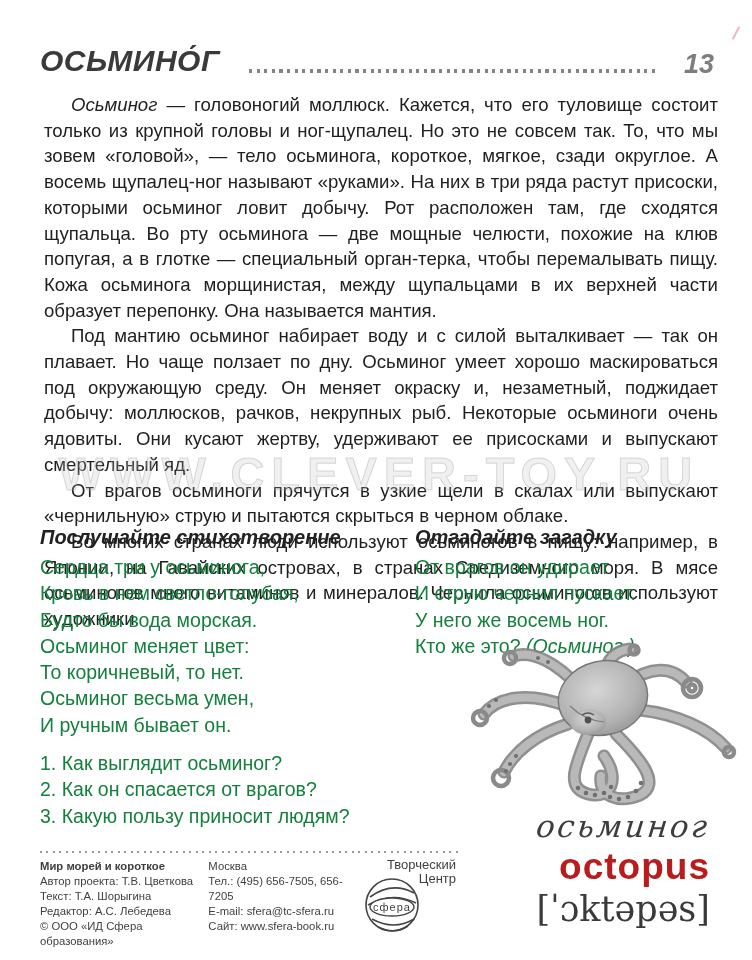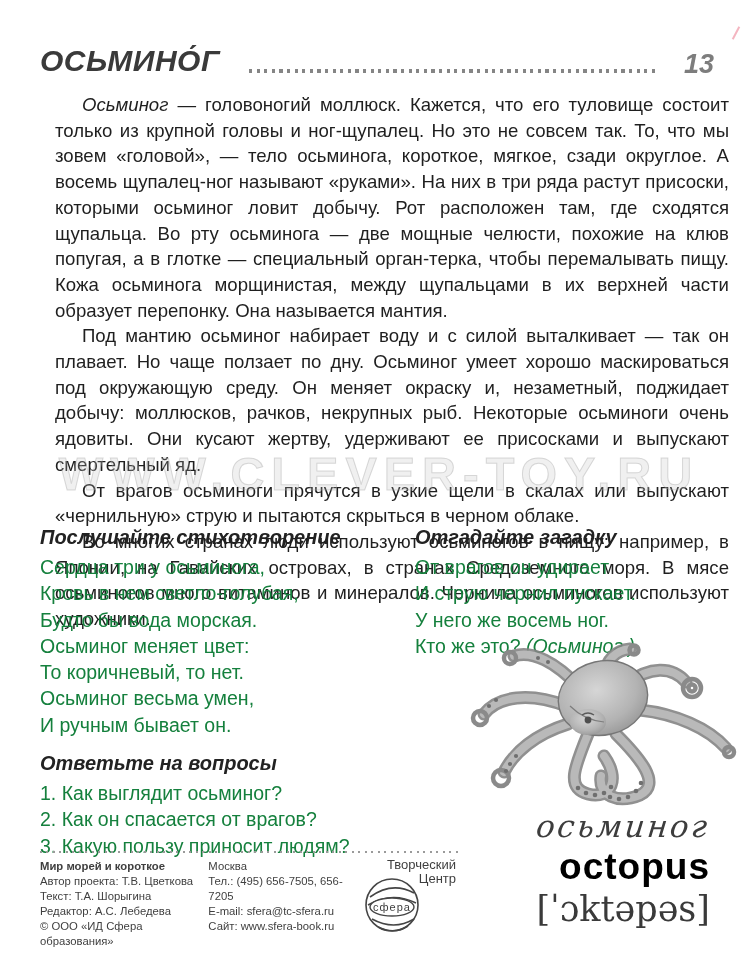--- a/index.html
+++ b/index.html
@@ -22,21 +22,21 @@
     flex:1 1 auto; height:4px; margin:0 2px 5px 6px;
     background-image:repeating-linear-gradient(90deg,#858585 0 3.2px,transparent 3.2px 7.6px);
   }
   .page-number {
     font-size:27px; font-weight:bold; font-style:italic; color:#7d7d7d;
     margin-bottom:-2px;
     text-align:right;
   }
   
   .body-text {
-    position:absolute; top:92px; left:55px; width:674px;
+    position:absolute; top:92px; left:44px; width:674px;
     font-size:18.6px; line-height:25.7px; text-align:justify; color:#1f1f1f;
   }
   .body-text p { text-indent:27px; }
   .lead-italic { font-style:italic; }
   
   .watermark {
     position:absolute; top:446px; left:34px; width:690px;
     font-size:47px; font-weight:bold; letter-spacing:7px;
     color:rgba(185,185,185,0.22);
     -webkit-text-stroke:1px rgba(165,165,165,0.40);
@@ -59,21 +59,21 @@
   
   .octopus-wrap { position:absolute; top:636px; left:452px; width:296px; height:196px; }
   
   .vocab { position:absolute; top:806px; right:42px; text-align:right; }
   .vocab-cursive {
     font-family:"DejaVu Serif", serif; font-style:italic;
     font-size:31px; letter-spacing:2.5px; color:#3d3d3d;
     transform:skewX(-6deg); line-height:40px;
   }
   .vocab-english {
-    font-size:37px; font-weight:bold; color:#000000; line-height:42px;
+    font-size:37px; font-weight:bold; color:#b91c1c; line-height:42px;
     letter-spacing:1px;
   }
   .vocab-transcription {
     font-family:"DejaVu Serif", serif; font-size:35px; color:#3a3a3a;
     line-height:42px;
   }
   
   .footer {
     position:absolute; top:851px; left:40px; width:418px;
     padding-top:8px;
@@ -122,21 +122,20 @@
 
   <div class="riddle">
     <div class="section-head">Отгадайте загадку</div>
     <div class="text-line">От врагов он удирает</div>
     <div class="text-line">И струю чернил пускает.</div>
     <div class="text-line">У него же восемь ног.</div>
     <div class="text-line"><span>Кто же это?</span><span class="riddle-answer"> (Осьминог.)</span></div>
   </div>
 
   <div class="questions">
-    <div class="section-head">Ответьте на вопросы</div>
     <div class="text-line">1. Как выглядит осьминог?</div>
     <div class="text-line">2. Как он спасается от врагов?</div>
     <div class="text-line">3. Какую пользу приносит людям?</div>
   </div>
 
   <div class="octopus-wrap">
     <svg width="296" height="196" viewBox="0 0 296 196" xmlns="http://www.w3.org/2000/svg">
       <defs>
         <radialGradient id="gBody" cx="45%" cy="38%" r="75%">
           <stop offset="0%" stop-color="#d6d6d6"></stop>

